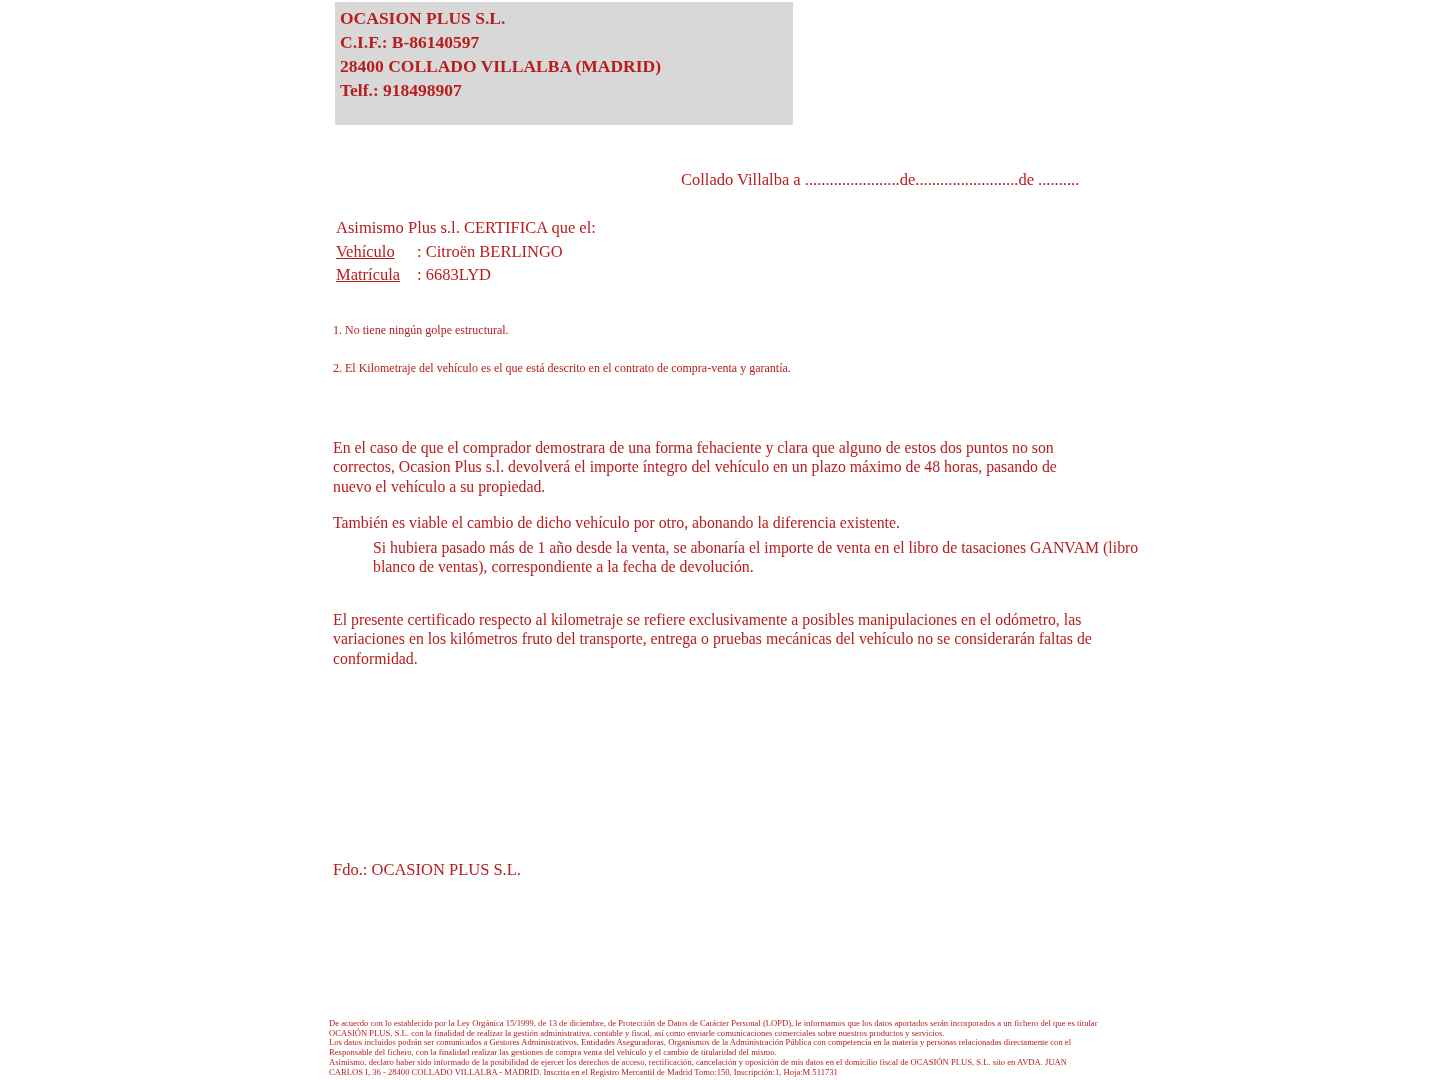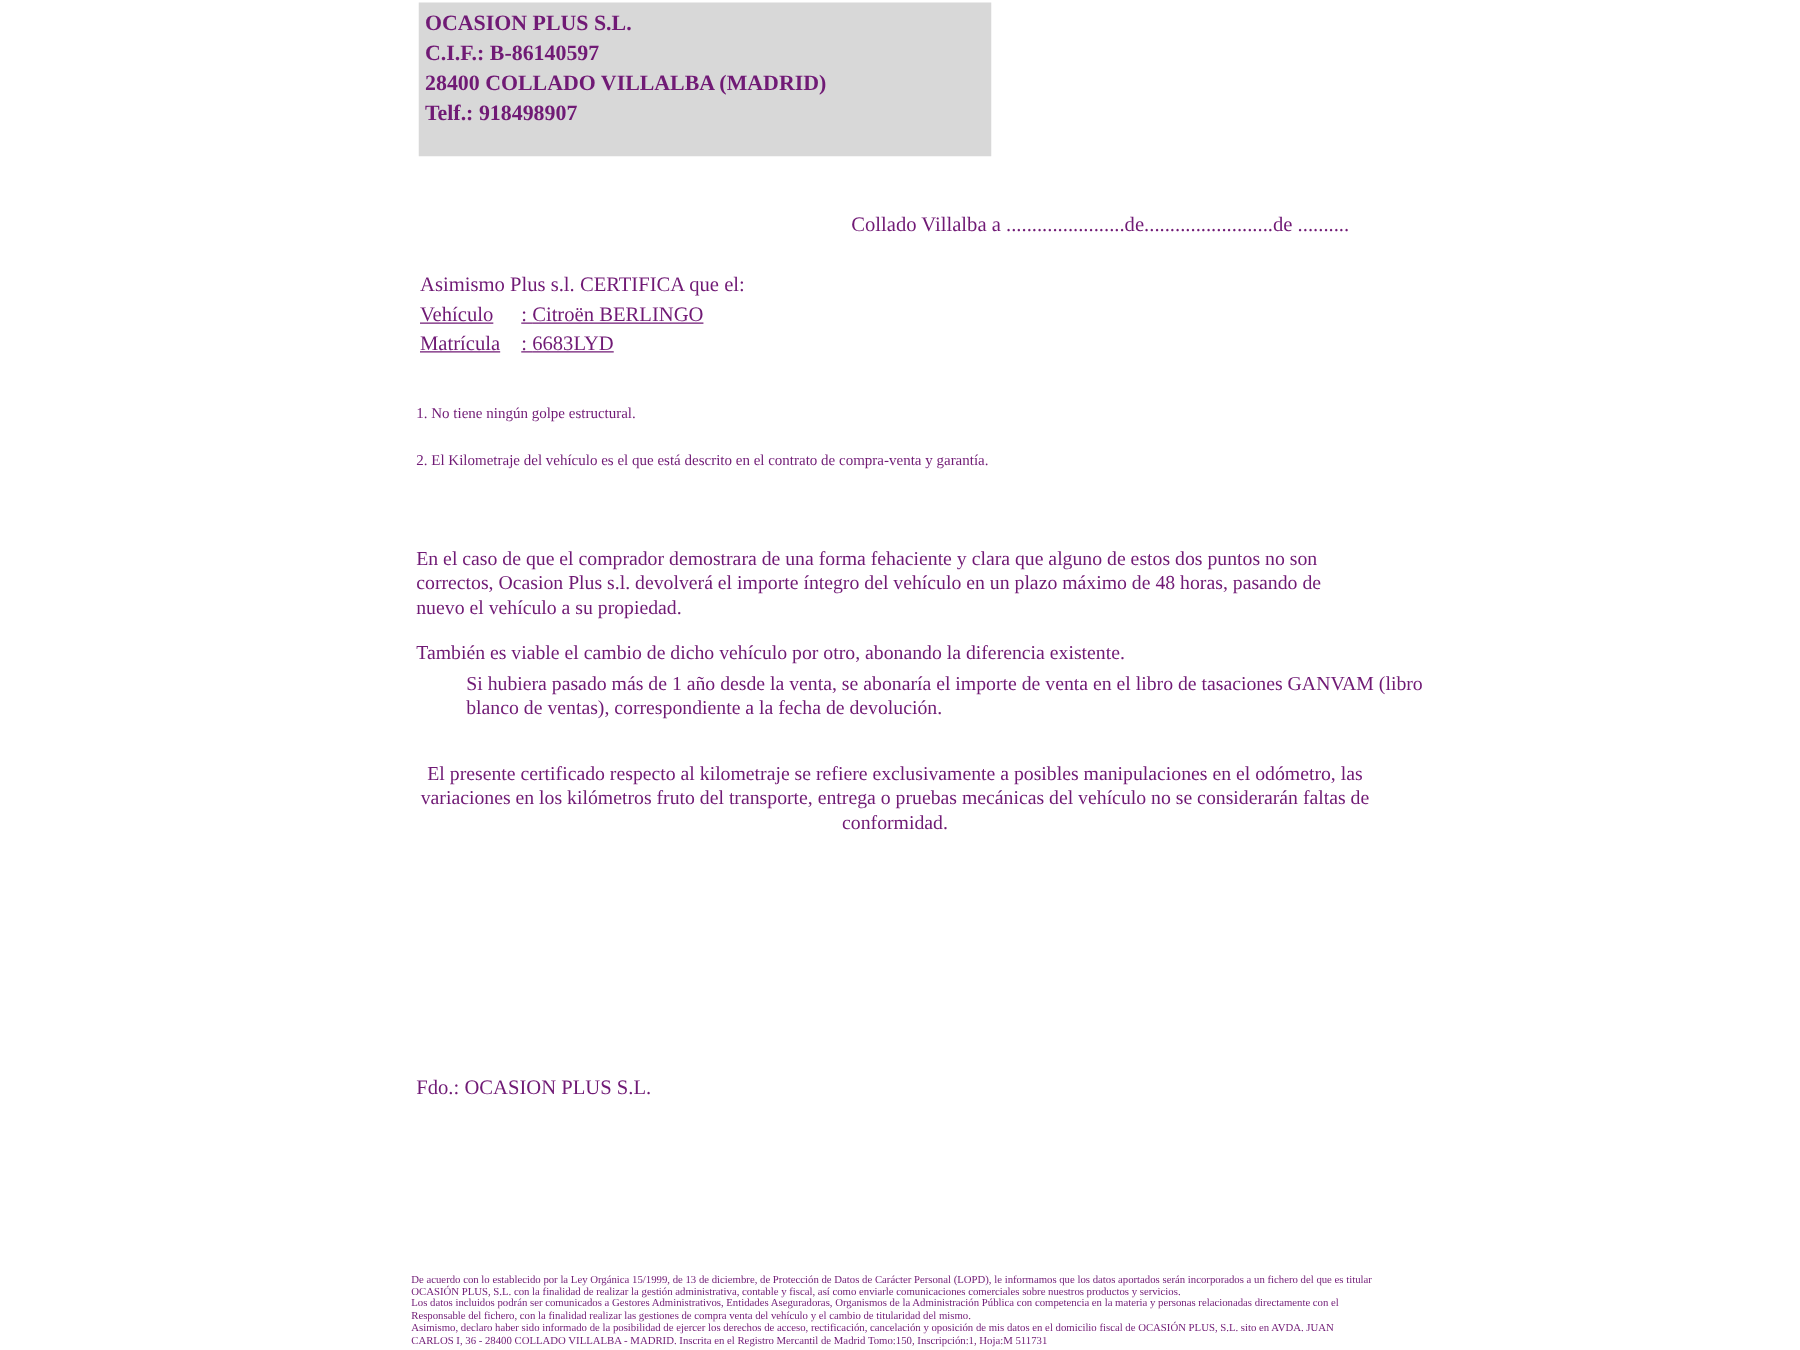--- a/index.html
+++ b/index.html
@@ -1,21 +1,21 @@
 <!DOCTYPE html>
 <html><head>
 <meta charset="utf-8">
 <style>
   html, body { margin: 0; padding: 0; background: #ffffff; }
   .page {
     position: relative;
     width: 1440px;
     height: 1080px;
     background: #ffffff;
-    color: #701a75;
+    color: #b91c1c;
     font-family: "Liberation Serif", serif;
     overflow: hidden;
   }
   .company-header {
     position: absolute;
     left: 335px;
     top: 2px;
     width: 458px;
     height: 123px;
     box-sizing: border-box;
@@ -31,21 +31,21 @@
     font-size: 16.5px;
     white-space: nowrap;
   }
   .certify {
     position: absolute;
     left: 336px;
     top: 216px;
     font-size: 16.5px;
     line-height: 23.5px;
   }
-  .kv-row { white-space: nowrap; text-decoration: underline; }
+  .kv-row { white-space: nowrap; }
   .kv-label {
     display: inline-block;
     width: 81px;
     text-decoration: underline;
   }
   .point {
     position: absolute;
     left: 333px;
     font-size: 12px;
     white-space: nowrap;
@@ -56,21 +56,21 @@
     position: absolute;
     left: 333px;
     width: 766px;
     font-size: 15.8px;
     line-height: 19.4px;
     text-align: left;
   }
   .para-1 { top: 438px; }
   .para-2 { top: 513px; }
   .para-3 { top: 538px; margin-left: 40px; }
-  .para-4 { top: 610px; text-align: center; }
+  .para-4 { top: 610px; }
   .signature {
     position: absolute;
     left: 333px;
     top: 860px;
     font-size: 16.5px;
     white-space: nowrap;
     text-align: center;
   }
   .legal {
     position: absolute;

